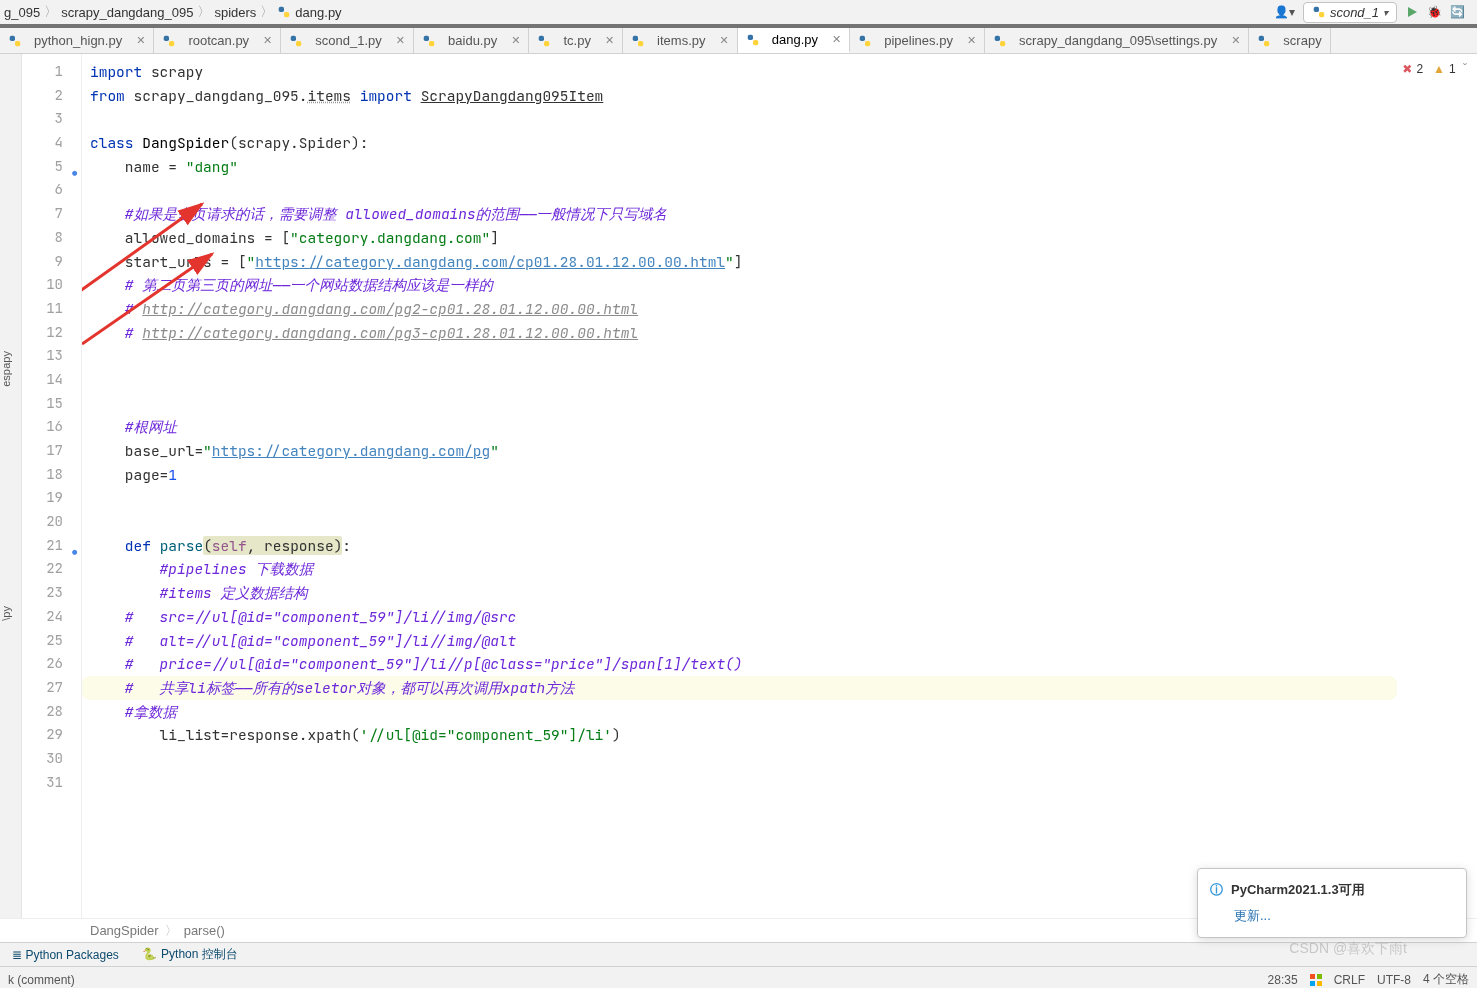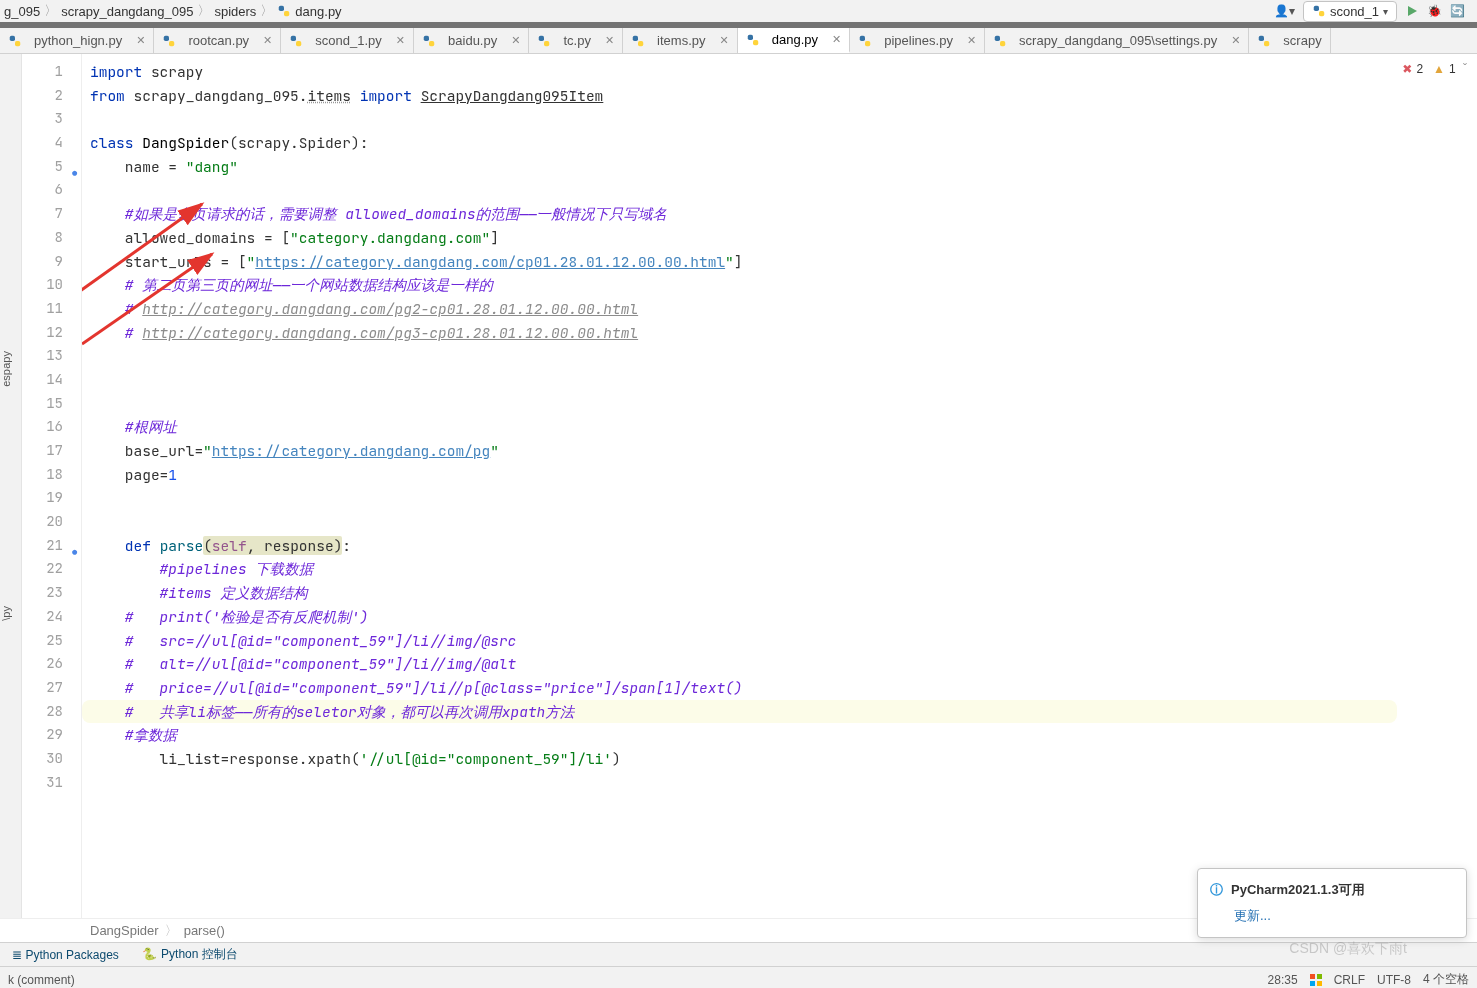--- a/index.html
+++ b/index.html
@@ -10,28 +10,28 @@
   color: #333;
   width: 1477px;
   height: 988px;
   overflow: hidden;
   position: relative;
 }
 .top-bar {
   height: 28px;
   display: flex;
   align-items: center;
-  border-bottom: 6px solid #737373;
+  border-bottom: 4px solid #737373;
   background: #f2f2f2;
   padding: 0 4px;
 }
 .breadcrumb { display: flex; align-items: center; gap: 4px; flex: 1; font-size: 13px; color: #333; }
 .breadcrumb .sep { color: #999; }
 .top-right { display: flex; align-items: center; gap: 8px; padding-right: 8px; }
-.dropdown { display: flex; align-items: center; gap: 4px; border: 1px solid #c4c4c4; border-radius: 4px; padding: 2px 8px; background: #fff; font-size: 13px; }
+.dropdown { display: flex; align-items: center; gap: 4px; border: 1px solid #c4c4c4; border-radius: 4px; padding: 2px 8px; background: #fff; font-size: 13px; font-style: italic; }
 .chev { color: #555; font-size: 10px; }
 .run-icon svg { display: block; }
 .tab-bar {
   height: 26px;
   display: flex;
   align-items: stretch;
   background: #f2f2f2;
   border-bottom: 1px solid #d1d1d1;
   overflow: hidden;
 }
@@ -343,21 +343,20 @@
     <div class="line"></div>
     <div class="line"></div>
     <div class="line">    <span class="cmt">#根网址</span></div>
     <div class="line">    base_url=<span class="str">"</span><span class="link">https://category.dangdang.com/pg</span><span class="str">"</span></div>
     <div class="line">    page=<span class="num">1</span></div>
     <div class="line"></div>
     <div class="line"></div>
     <div class="line">    <span class="kw">def</span> <span class="fn">parse</span><span class="param-hl">(<span class="self">self</span>, response)</span>:</div>
     <div class="line">        <span class="cmt">#pipelines 下载数据</span></div>
     <div class="line">        <span class="cmt">#items 定义数据结构</span></div>
-    <div class="line">    <span class="cmt">#   print('检验是否有反爬机制')</span></div>
     <div class="line">    <span class="cmt">#   src=//ul[@id="component_59"]/li//img/@src</span></div>
     <div class="line">    <span class="cmt">#   alt=//ul[@id="component_59"]/li//img/@alt</span></div>
     <div class="line">    <span class="cmt">#   price=//ul[@id="component_59"]/li//p[@class="price"]/span[1]/text()</span></div>
     <div class="line hl">    <span class="cmt">#   共享li标签——所有的seletor对象，都可以再次调用xpath方法</span></div>
     <div class="line">    <span class="cmt">#拿数据</span></div>
     <div class="line">        li_list=response.xpath(<span class="str">'//ul[@id="component_59"]/li'</span>)</div>
 
     <svg class="arrow" style="left:-30px;top:140px" width="180" height="120">
       <defs>
           <marker id="ah1" markerWidth="10" markerHeight="10" refX="8" refY="3" orient="auto">

